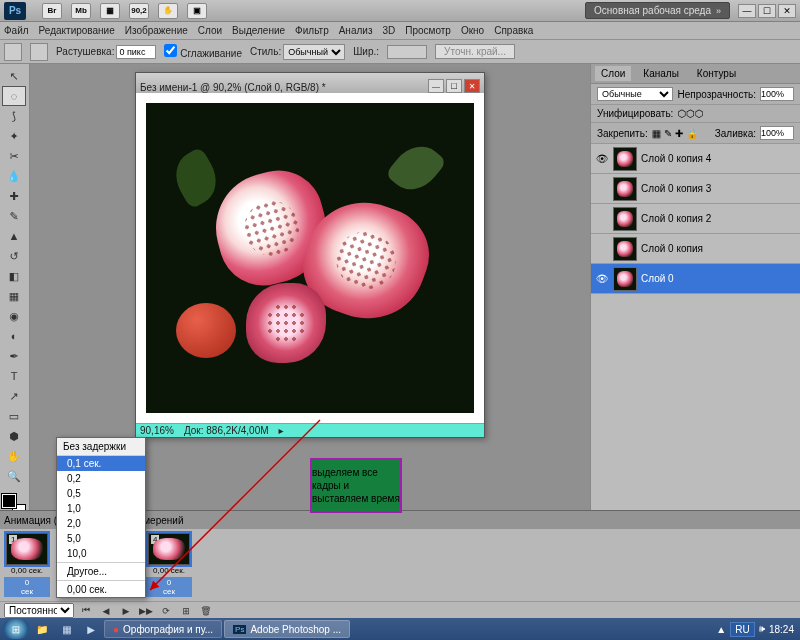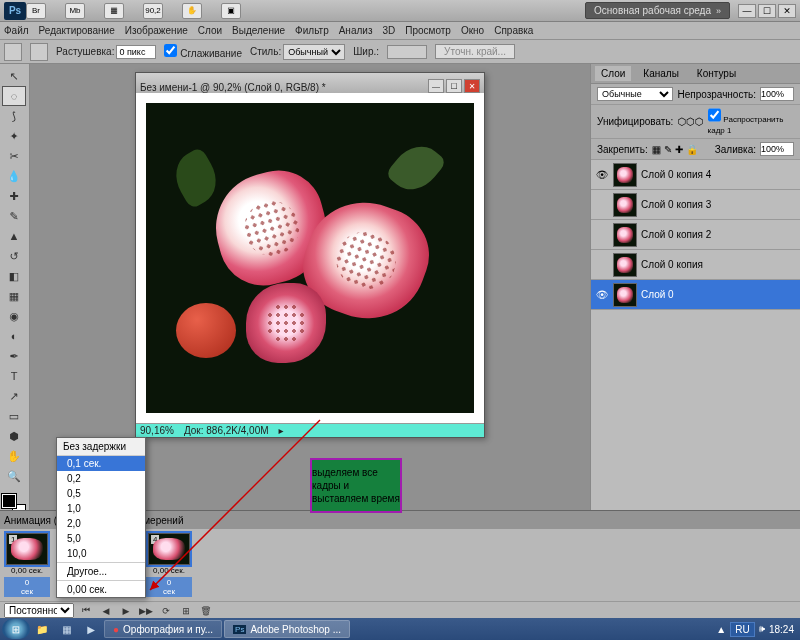--- a/index.html
+++ b/index.html
@@ -1,20 +1,20 @@
 <!DOCTYPE html>
 <html><head>
 <meta charset="utf-8">
 <style>
   * { margin: 0; padding: 0; box-sizing: border-box; font-family: Tahoma, sans-serif; font-size: 10px; }
   body { width: 800px; height: 640px; background: #b0b0b0; overflow: hidden; position: relative; }
   
   .titlebar { height: 22px; background: linear-gradient(#c4c4c4,#a8a8a8); display: flex; align-items: center; padding: 0 4px; border-bottom: 1px solid #808080; }
   .ps-logo { width: 22px; height: 18px; background: #0a2a4a; color: #7ab8e8; font-weight: bold; display: flex; align-items: center; justify-content: center; font-size: 10px; border-radius: 2px; }
-  .title-icons { display: flex; gap: 19px; margin-left: 0; }
+  .title-icons { display: flex; gap: 9px; margin-left: 16px; font-weight: bold; }
   .title-icon { width: 20px; height: 16px; background: #e8e8e8; border: 1px solid #888; border-radius: 2px; display: flex; align-items: center; justify-content: center; font-size: 8px; }
   .workspace-btn { margin-left: auto; background: #5a5a5a; color: #ddd; padding: 2px 8px; border: 1px solid #444; border-radius: 2px; font-size: 9px; }
   .win-controls { display: flex; gap: 2px; margin-left: 8px; }
   .win-btn { width: 18px; height: 14px; background: #d8d8d8; border: 1px solid #888; display: flex; align-items: center; justify-content: center; font-size: 9px; }
   
   .menubar { height: 18px; background: #b8b8b8; display: flex; align-items: center; padding: 0 4px; gap: 10px; border-bottom: 1px solid #909090; font-size: 10px; color: #222; }
   
   .optionsbar { height: 24px; background: #b8b8b8; display: flex; align-items: center; padding: 0 4px; gap: 8px; border-bottom: 1px solid #888; font-size: 9px; color: #222; }
   .opt-icon { width: 18px; height: 18px; background: #ccc; border: 1px solid #888; }
   .opt-field { display: flex; align-items: center; gap: 2px; }
@@ -210,21 +210,20 @@
       <span class="panel-tab">Контуры</span>
     </div>
     <div class="panel-row">
       <select class="wide"><option>Обычные</option></select>
       <span>Непрозрачность:</span>
       <input style="width: 34px;" value="100%">
     </div>
     <div class="panel-row">
       <span>Унифицировать:</span>
       <span>⬡⬡⬡</span>
-      <label style="margin-left:auto"><input type="checkbox" checked="" style=""> <span style="font-size:8px">Распространить кадр 1</span></label>
     </div>
     <div class="panel-row">
       <span>Закрепить:</span>
       <span>▦ ✎ ✚ 🔒</span>
       <span style="margin-left:auto">Заливка:</span>
       <input style="width: 34px;" value="100%">
     </div>
     <div class="layers-list">
       <div class="layer-row">
         <div class="eye">👁</div>

